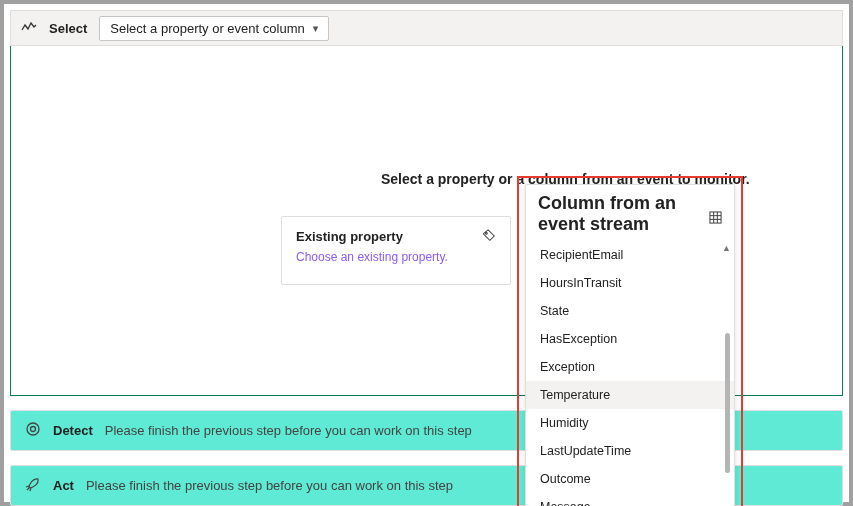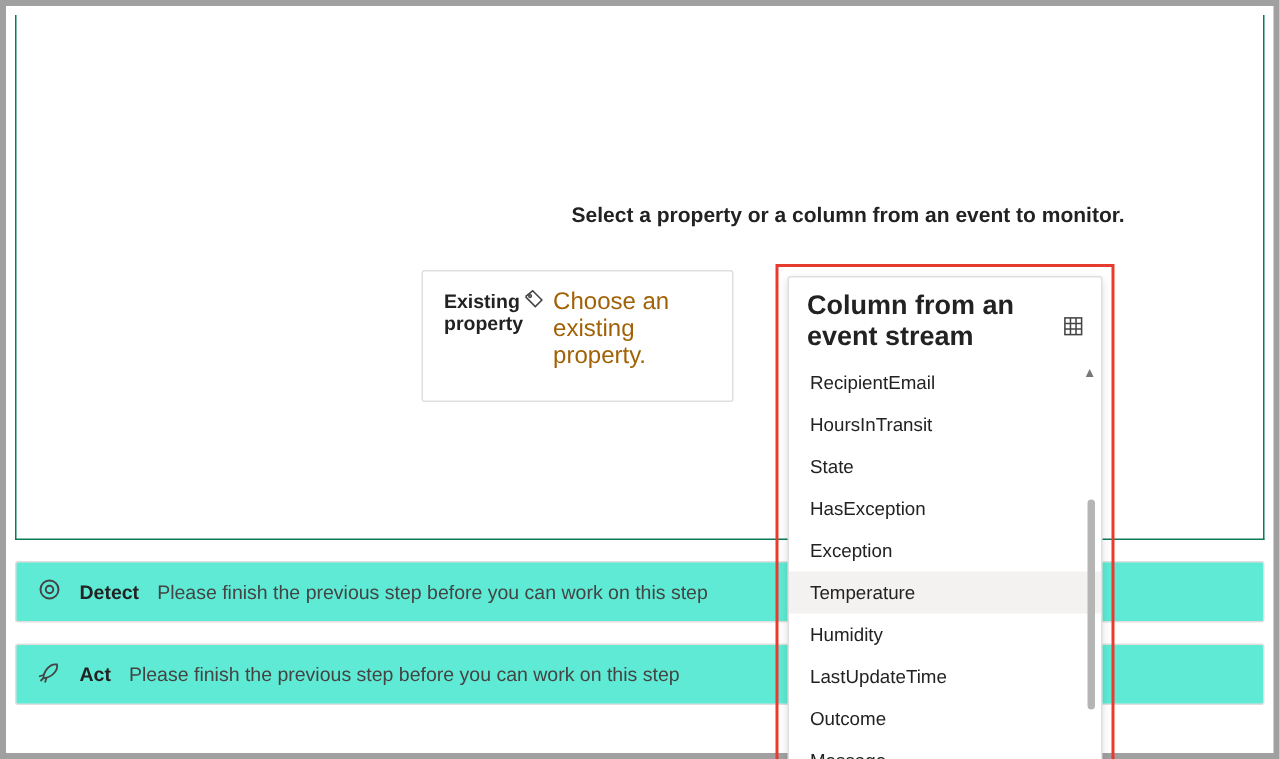--- a/index.html
+++ b/index.html
@@ -23,27 +23,27 @@
     border: 1px solid #0b7a59; 
     border-top: none;
     background:#fff;
     margin-top:0;
     height: 350px;
     position: relative;
   }
   .prompt-text { position:absolute; left: 370px; top: 125px; font-weight:700; font-size:14px; }
   .existing-card {
     position:absolute; left: 270px; top: 170px;
-    width: 208px; border:1px solid #e1dfdd; border-radius:2px;
+    width: 230px; border:1px solid #e1dfdd; border-radius:2px;
     padding: 12px 14px 20px 14px;
-    display:flex; flex-direction:row; gap:6px;
+    display:flex; flex-direction:column; gap:6px;
   }
   .existing-header { display:flex; justify-content:space-between; align-items:flex-start;}
   .existing-title { font-weight:600; }
-  .existing-sub { color:#a16207; font-size:16px; }
+  .existing-sub { color:#8b5cf6; font-size:12px; }
   .tag-icon { width:14px; height:14px; }
   .step-row {
     margin-top: 14px;
     border:1px solid #e1dfdd; border-radius:2px;
     padding:10px 14px;
     display:flex; align-items:center; gap:12px;
     background:#5eead4;
   }
   .step-title { font-weight:600; }
   .step-msg { color:#444; }
@@ -74,20 +74,32 @@
   .scroll-arrow-up, .scroll-arrow-down { position:absolute; right:3px; font-size:9px; color:#777; }
   .scroll-arrow-up { top: 2px; }
   .scroll-arrow-down { bottom: 4px; }
 </style>
 </head>
 <body>
 
 <div class="frame">
   <div class="inner">
 
+    <div class="toolbar">
+      <span class="icon">
+        <svg viewBox="0 0 16 16" width="16" height="16" fill="none" stroke="#333" stroke-width="1.3">
+          <polyline points="1,10 4,5 7,9 10,3 13,7 15,5"></polyline>
+        </svg>
+      </span>
+      <span class="toolbar-label">Select</span>
+      <div class="select-box">
+        <span>Select a property or event column</span>
+        <span class="chev">▾</span>
+      </div>
+    </div>
 
     <div class="main-panel">
       <div class="prompt-text">Select a property or a column from an event to monitor.</div>
 
       <div class="existing-card">
         <div class="existing-header">
           <span class="existing-title">Existing property</span>
           <span class="tag-icon">
             <svg viewBox="0 0 16 16" width="14" height="14" fill="none" stroke="#444" stroke-width="1.2">
               <path d="M2 5 L7 1 L14 8 L9 13 L2 6 Z"></path>

